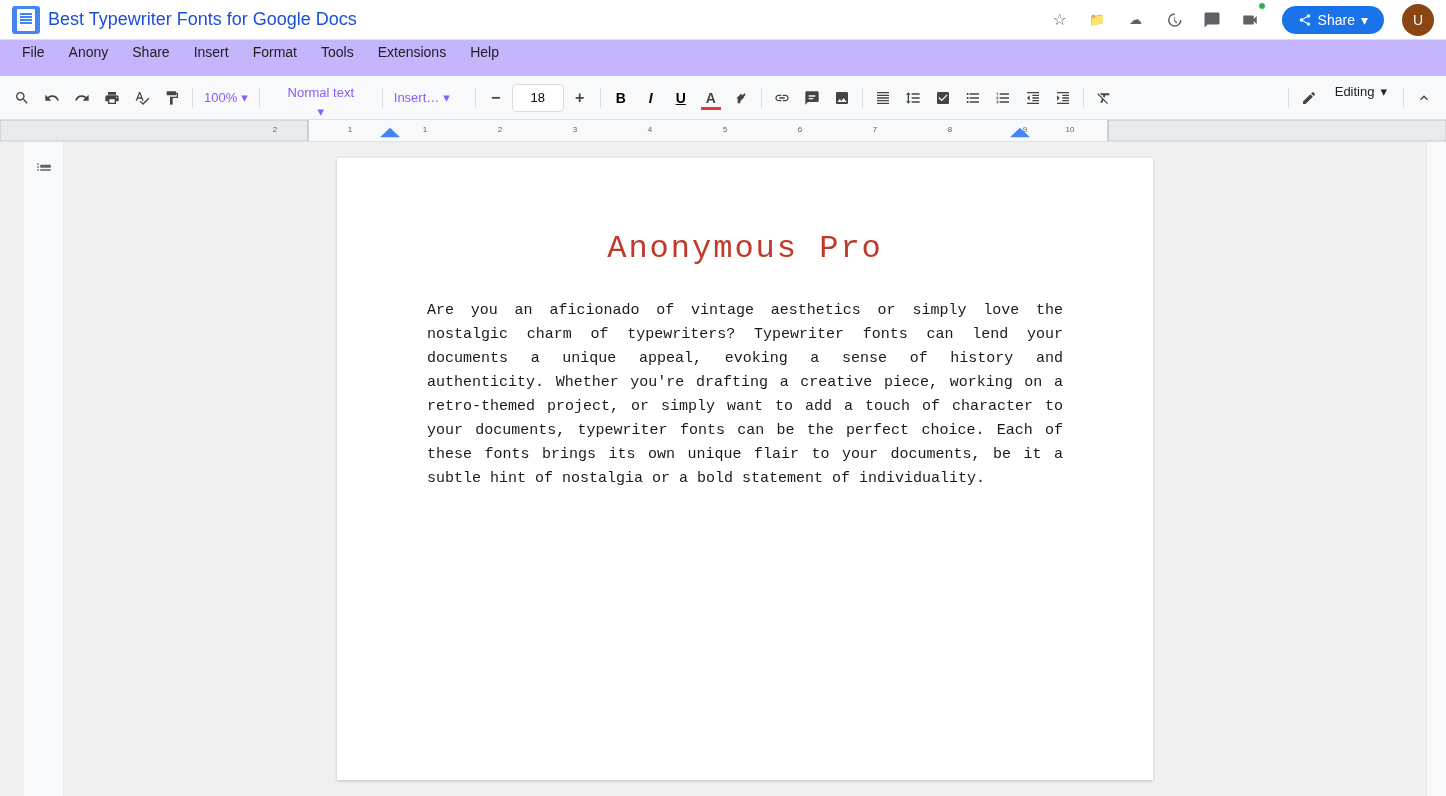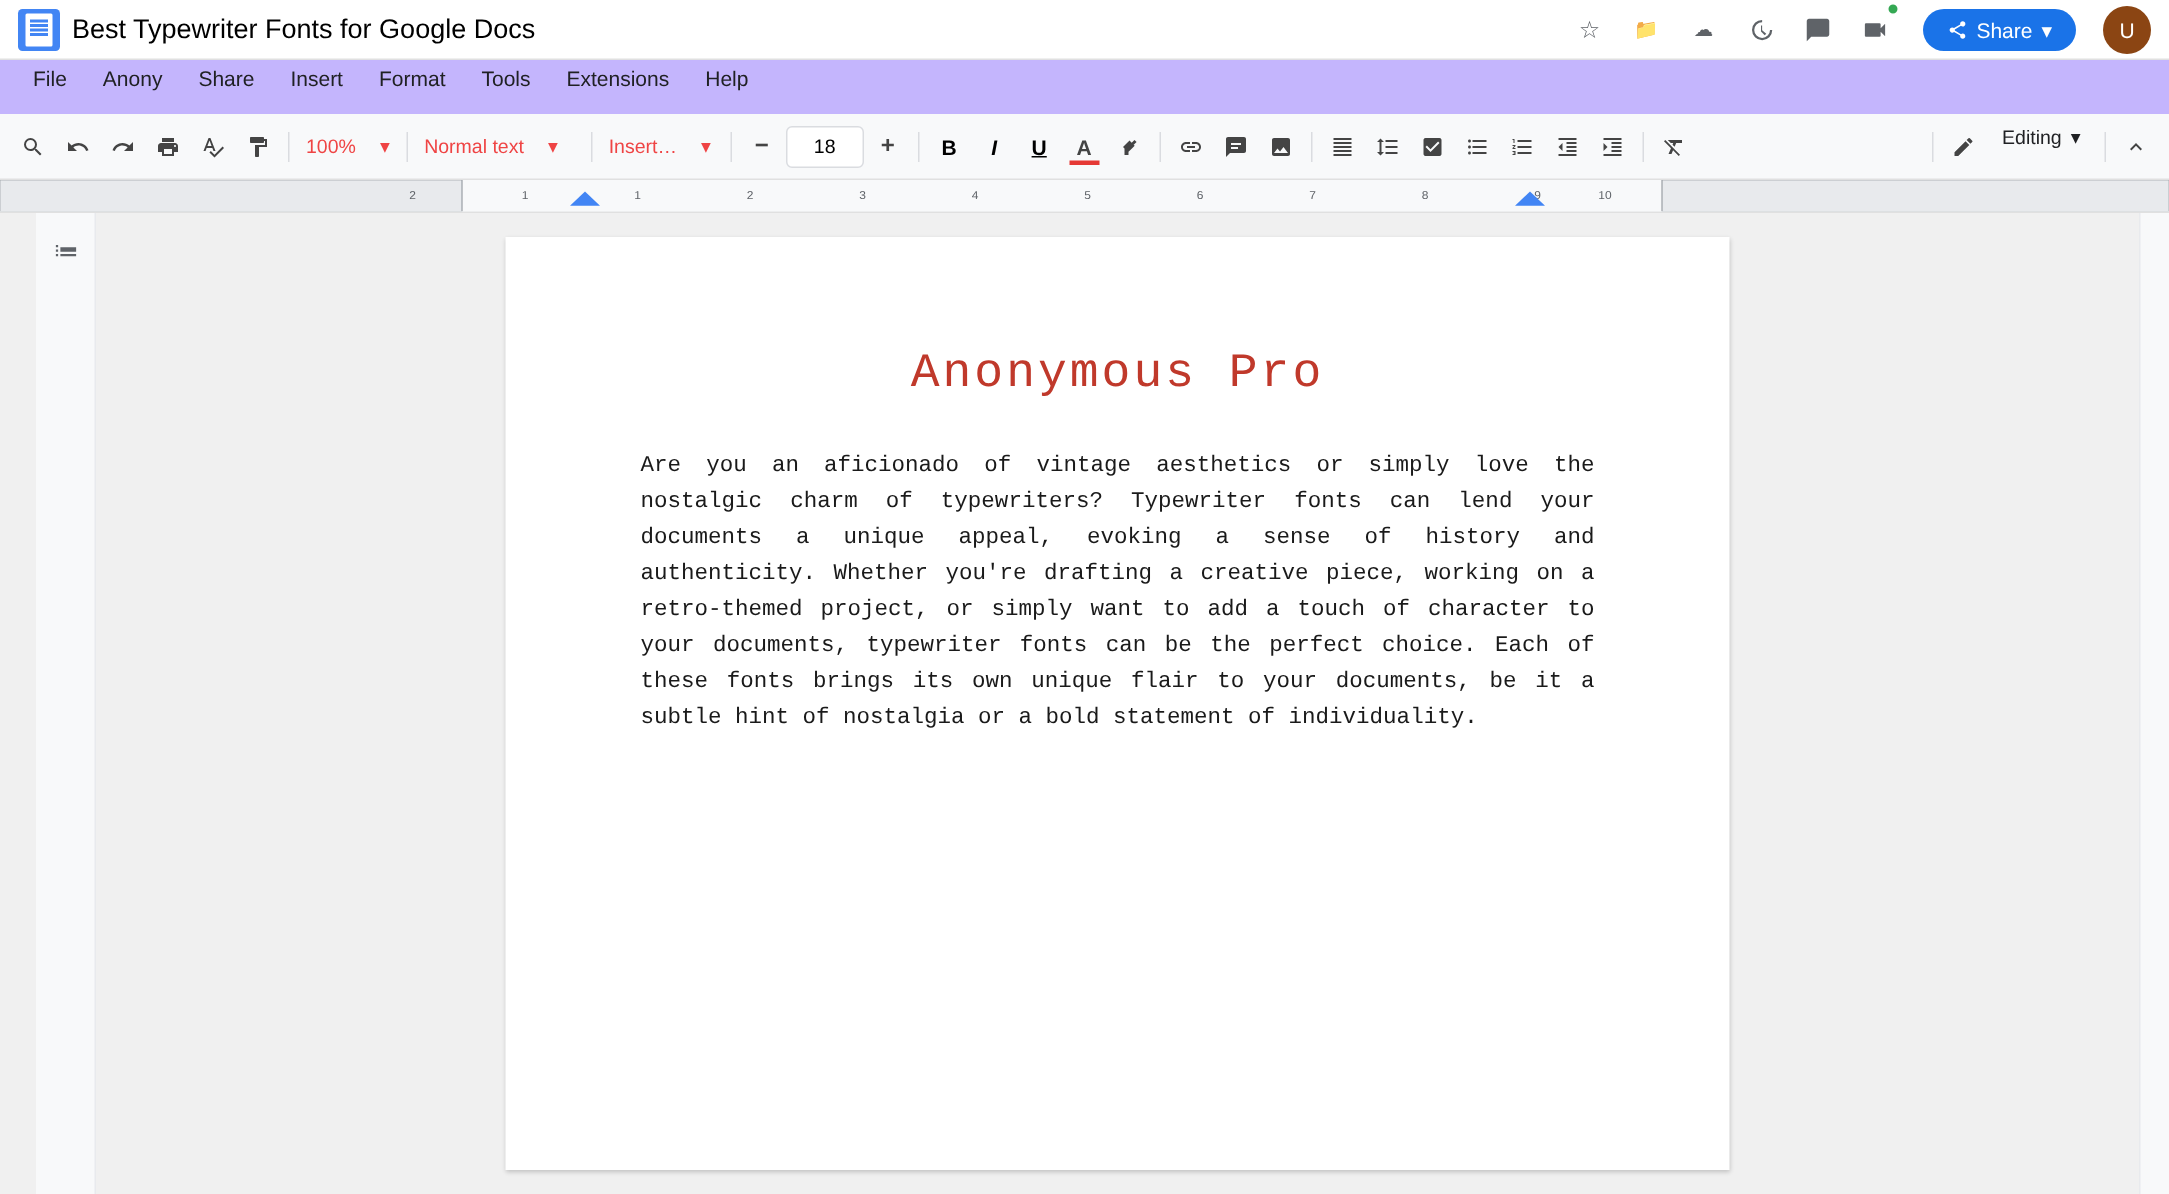--- a/index.html
+++ b/index.html
@@ -30,21 +30,21 @@
       position: relative;
     }
     .doc-icon-inner::before {
       content: '';
       position: absolute; top: 4px; left: 3px;
       width: 12px; height: 2px; background: #4285f4;
       box-shadow: 0 3px 0 #4285f4, 0 6px 0 #4285f4, 0 9px 0 #4285f4;
     }
     .title-text {
       font-size: 18px;
-      color: #000000;
+      color: #1d4ed8;
       flex: 1;
     }
     .title-icons {
       display: flex; gap: 10px; align-items: center;
     }
     .title-icon-btn {
       width: 28px; height: 28px;
       display: flex; align-items: center; justify-content: center;
       cursor: pointer; color: #5f6368; font-size: 16px; border-radius: 50%;
     }
@@ -105,22 +105,22 @@
       width: 28px; height: 28px;
       display: flex; align-items: center; justify-content: center;
       cursor: pointer; border-radius: 4px; color: #444; font-size: 14px;
       border: none; background: transparent; flex-shrink: 0;
     }
     .toolbar-divider {
       width: 1px; height: 20px; background: #dadce0; margin: 0 4px; flex-shrink: 0;
     }
     .toolbar-select {
       height: 28px; border: 1px solid transparent; border-radius: 4px;
-      background: transparent; cursor: pointer; font-size: 13px; color: #ef4444;
-      padding: 0 4px; display: flex; align-items: center; gap: 16px;
+      background: transparent; cursor: pointer; font-size: 13px; color: #8b5cf6;
+      padding: 0 4px; display: flex; align-items: center; gap: 4px;
       flex-shrink: 0;
     }
     .font-size-box {
       width: 52px; height: 28px; border: 1px solid #dadce0; border-radius: 4px;
       text-align: center; font-size: 13px; display: flex; align-items: center; justify-content: center;
       cursor: pointer; background: white; flex-shrink: 0;
     }
     .toolbar-text-btn {
       height: 28px; padding: 0 6px;
       display: flex; align-items: center; justify-content: center;
@@ -301,21 +301,21 @@
       </svg>
   </button>
   <div class="toolbar-divider"></div>
 
   <div class="toolbar-select">
     <span>100%</span>
     <span>▾</span>
   </div>
   <div class="toolbar-divider"></div>
 
-  <div class="toolbar-select" style="min-width:110px;">
+  <div class="toolbar-select" style="min-width:110px;flex-direction:column;">
     <span>Normal text</span>
     <span>▾</span>
   </div>
   <div class="toolbar-divider"></div>
 
   <div class="toolbar-select" style="min-width:80px;">
     <span>Insert…</span>
     <span>▾</span>
   </div>
   <div class="toolbar-divider"></div>

